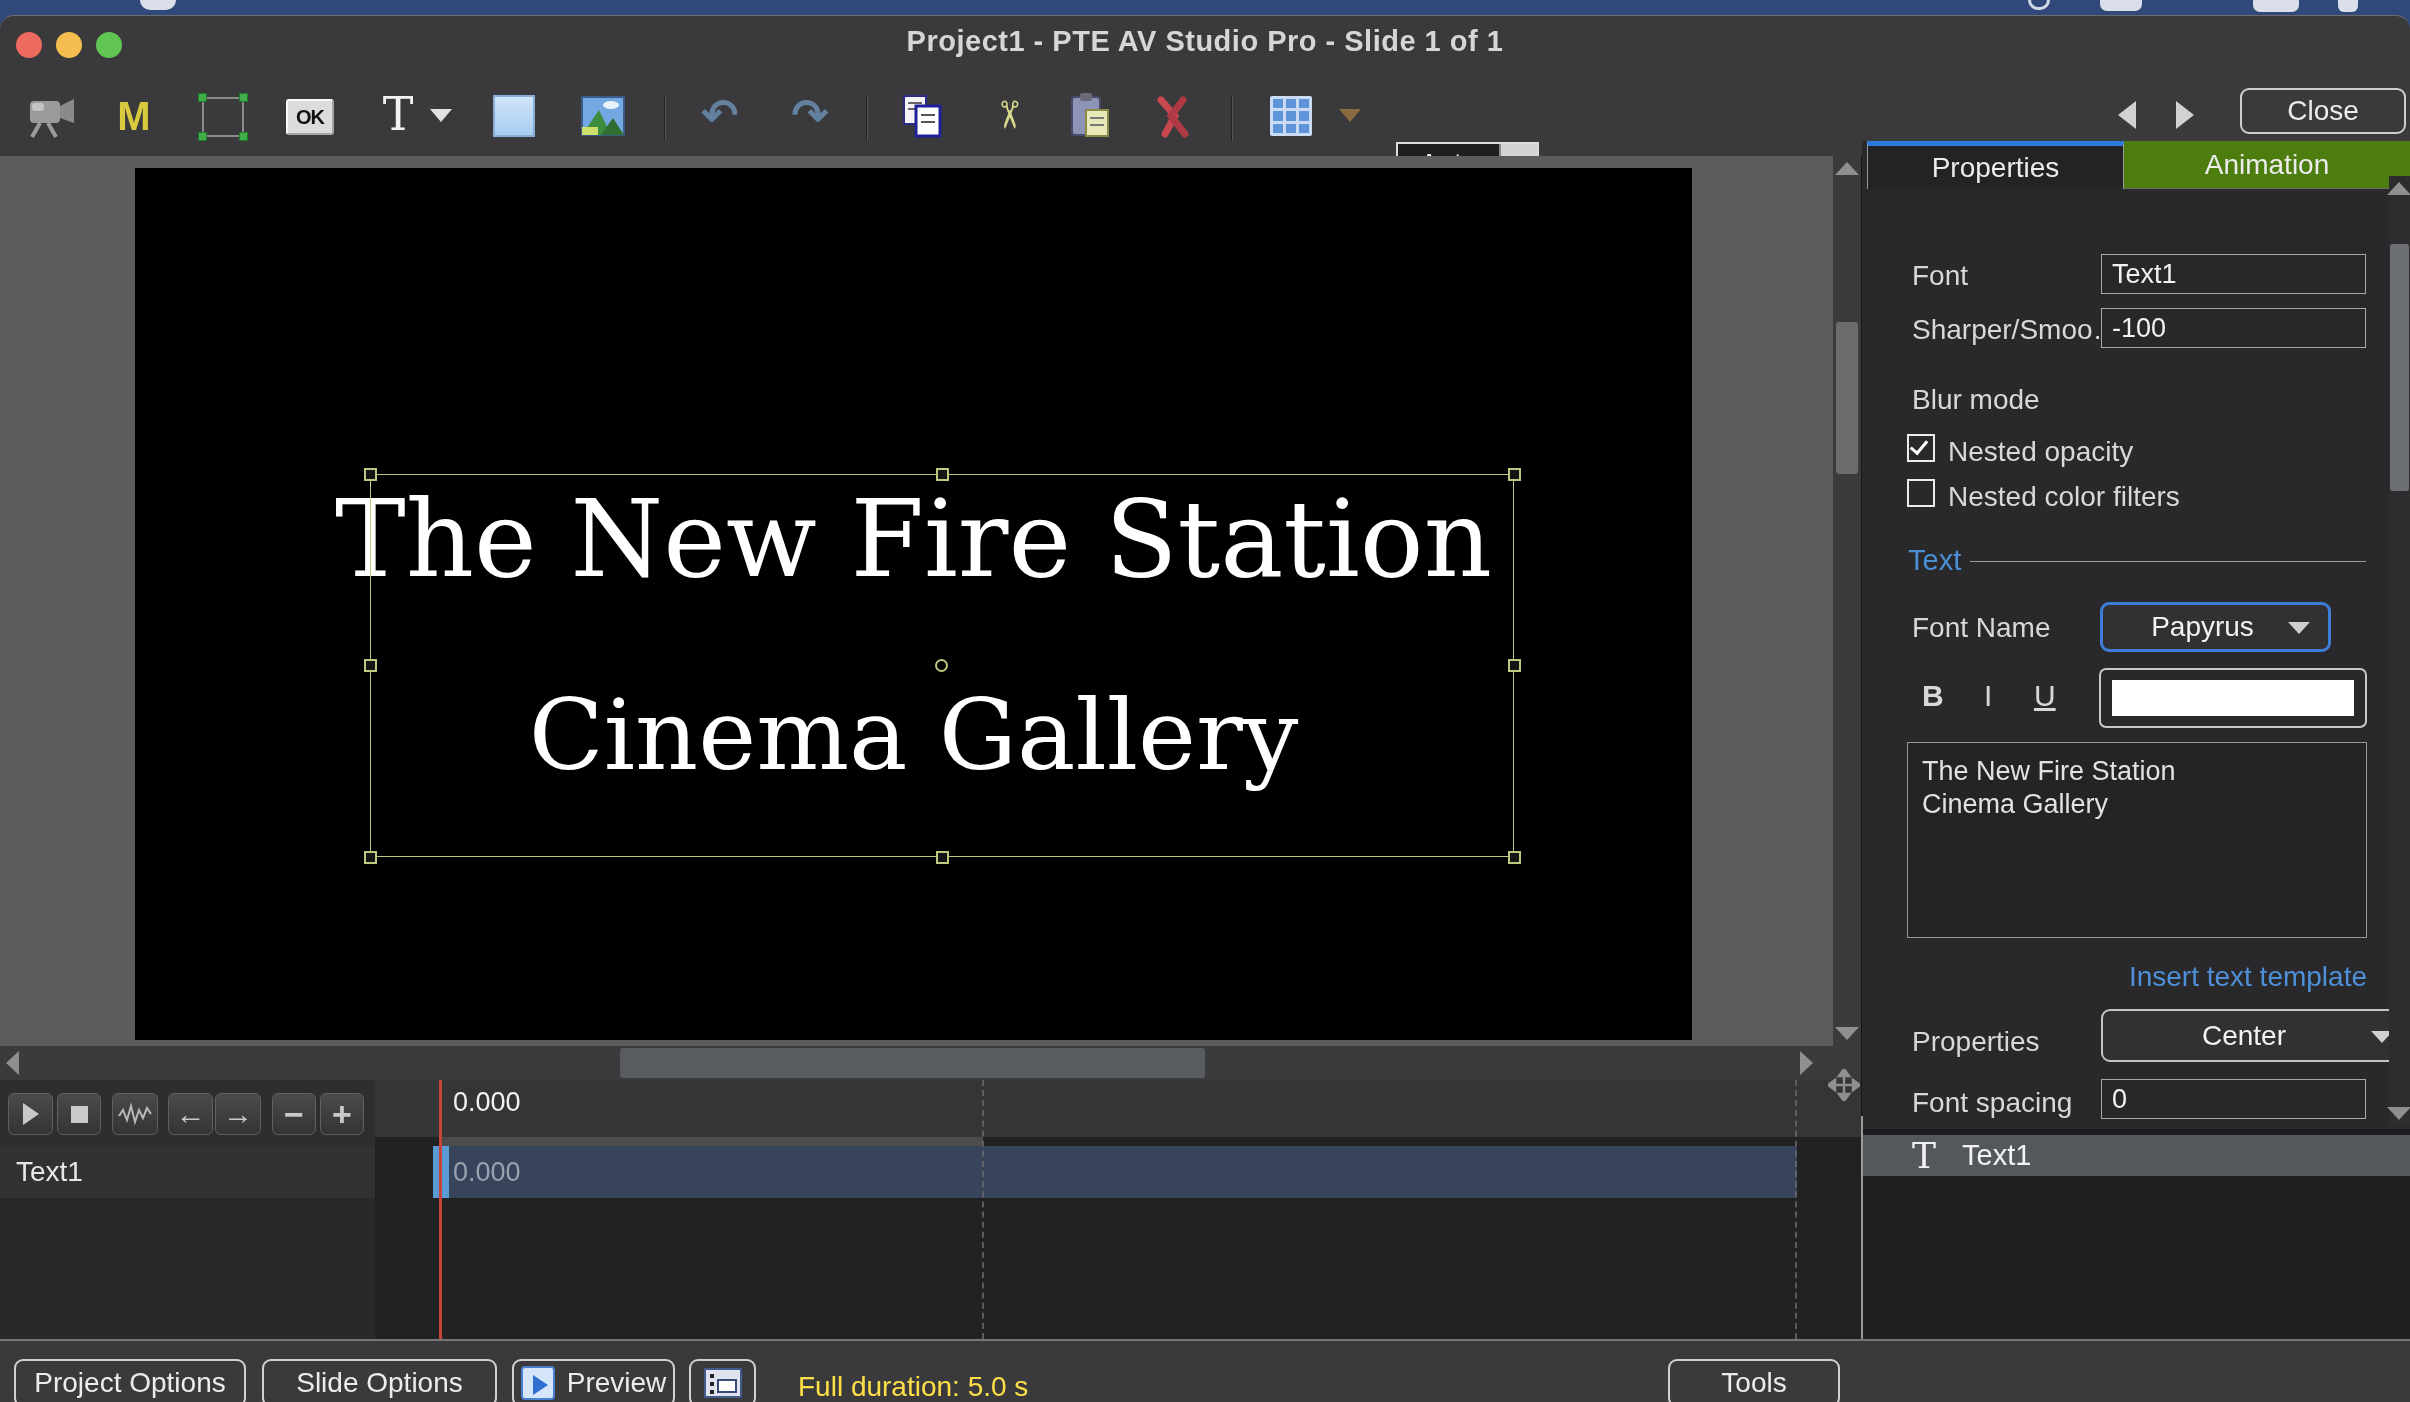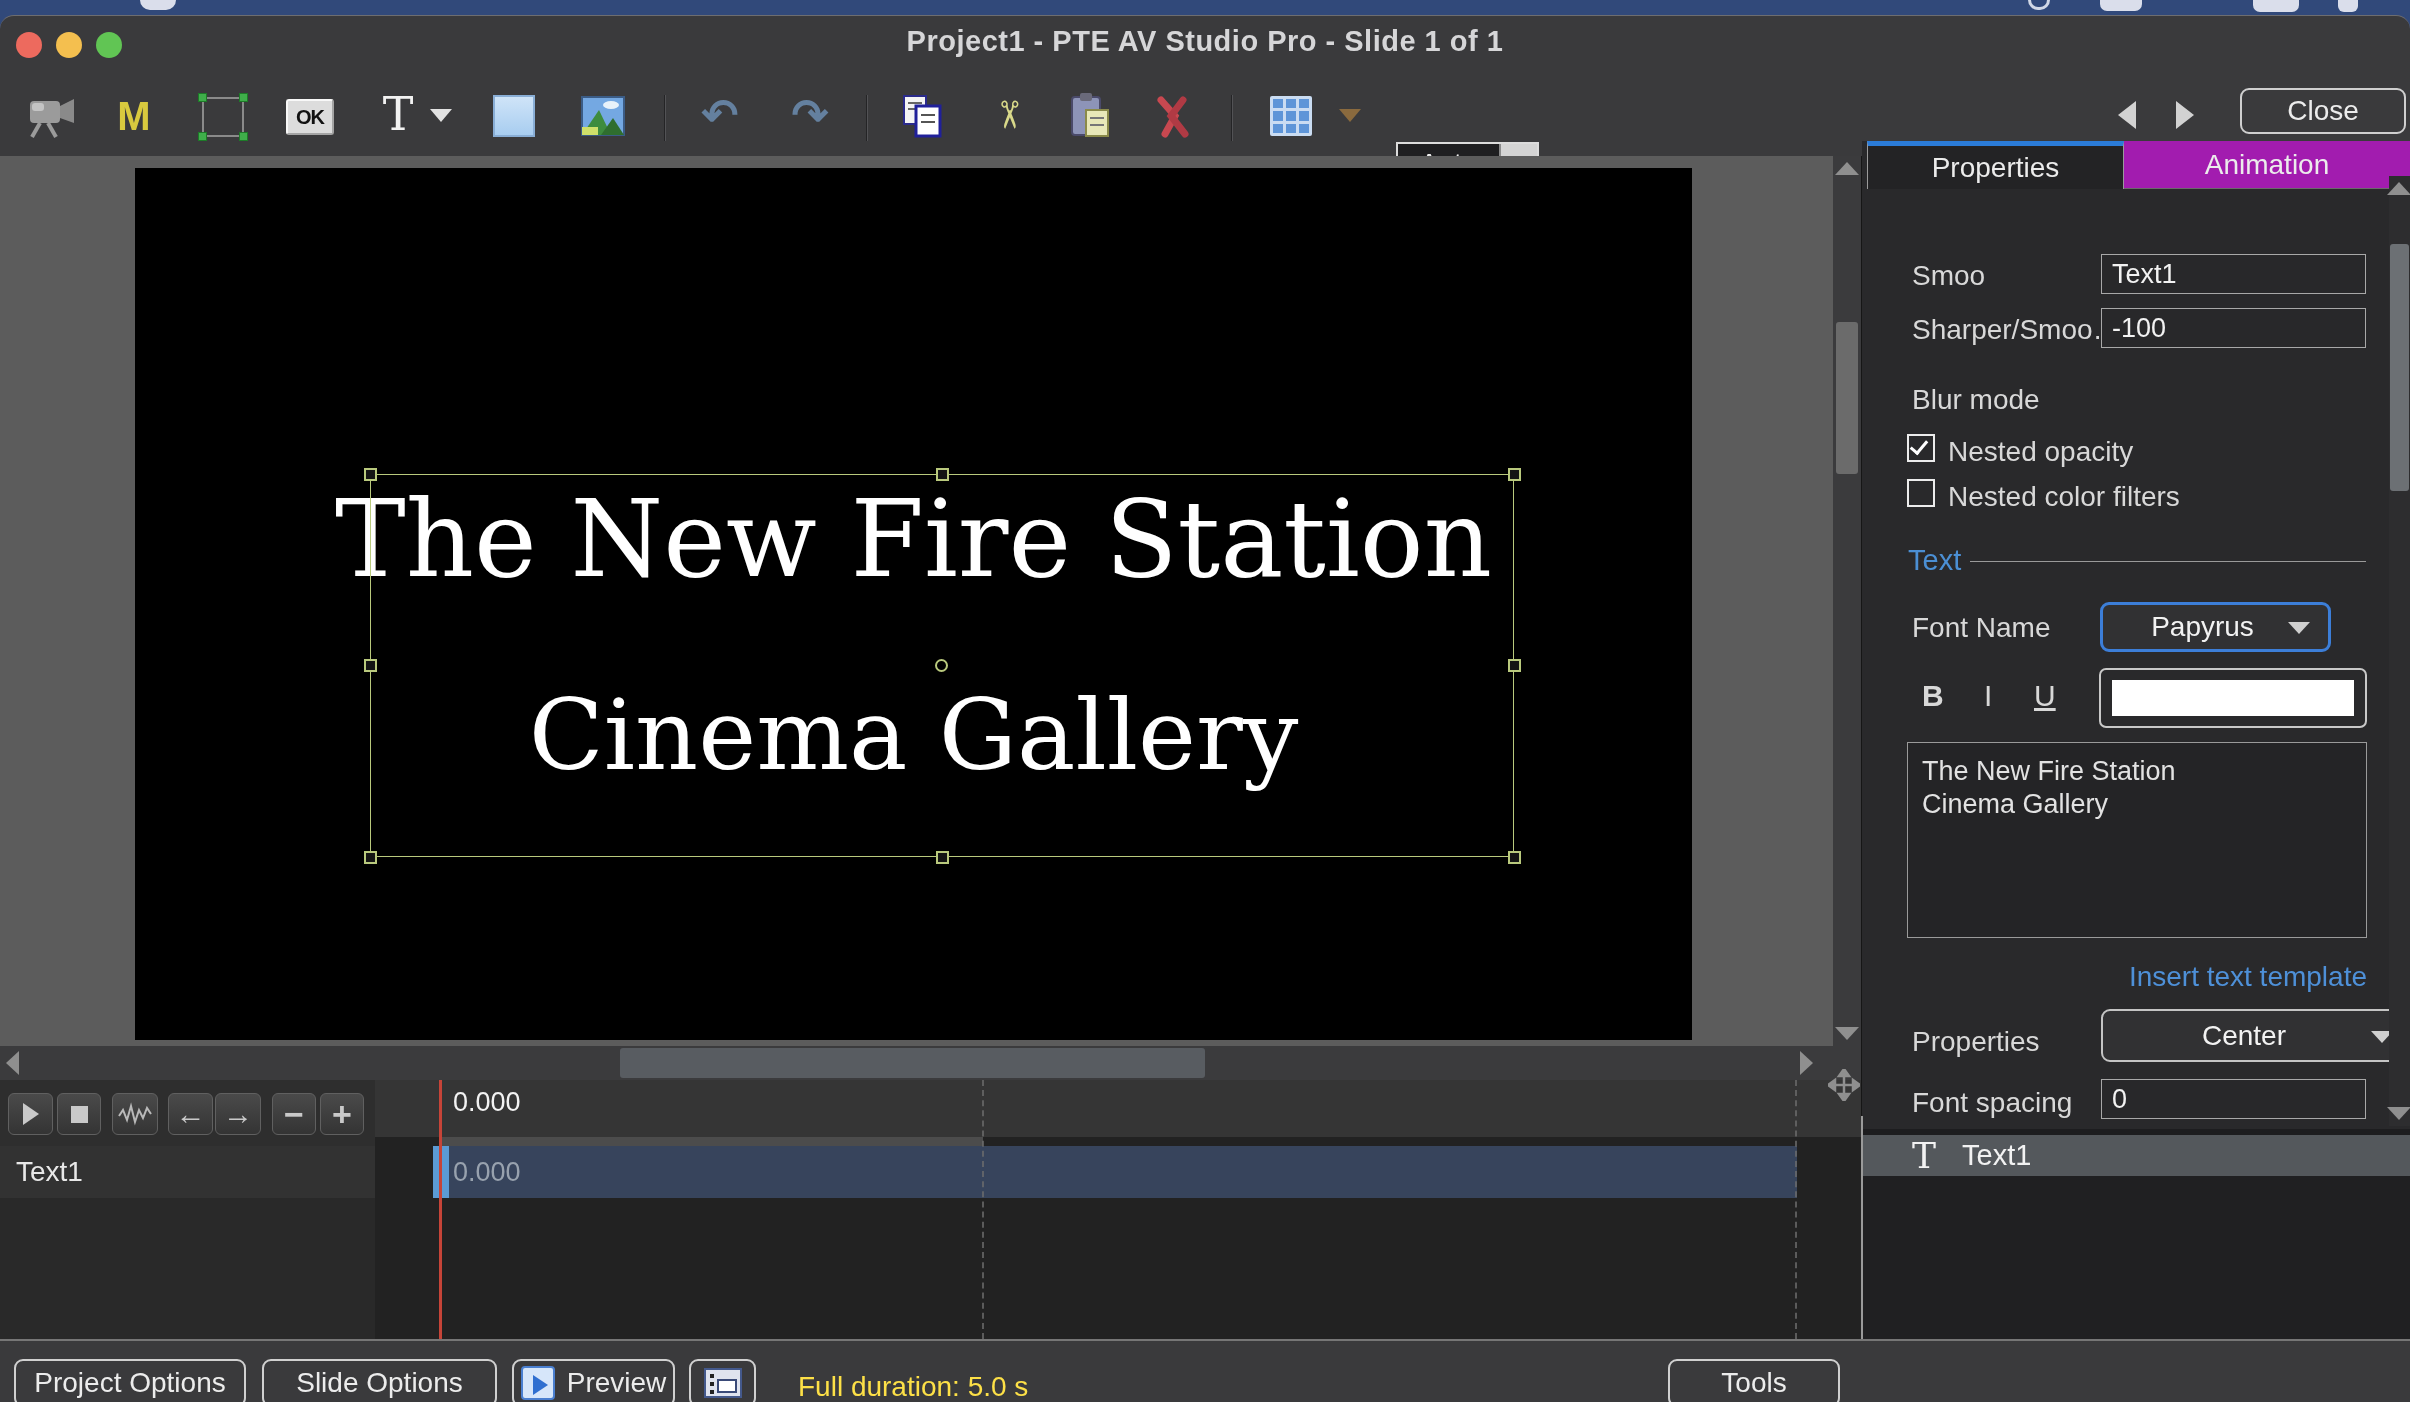--- a/index.html
+++ b/index.html
@@ -38,21 +38,21 @@
   .auto-drop{width:38px;background:#d4d4d4;border-left:2px solid #8a8a8a;display:flex;align-items:center;justify-content:center;}
   .auto-drop b{width:0;height:0;border-left:9px solid transparent;border-right:9px solid transparent;border-top:11px solid #111;}
   
   .navtri{position:absolute;top:85px;width:0;height:0;border-top:14px solid transparent;border-bottom:14px solid transparent;}
   .btn-outline{border:2px solid #cfcfcf;border-radius:9px;background:transparent;color:#ececec;
                display:flex;align-items:center;justify-content:center;font-size:28px;}
   
   .panel{position:absolute;left:1862px;top:125px;width:548px;height:1198px;background:#29292b;}
   .tab{position:absolute;top:0;height:48px;display:flex;align-items:center;justify-content:center;font-size:28px;color:#ececec;}
   .tab.active{background:#232325;border-top:5px solid #2b7cd9;border-left:1px solid #9a9a9a;border-right:1px solid #9a9a9a;}
-  .tab.inactive{background:#a21caf;border-bottom:1px solid #6a6a6a;}
+  .tab.inactive{background:#4d7c0f;border-bottom:1px solid #6a6a6a;}
   .plabel{position:absolute;color:#d8d8d8;font-size:28px;}
   .pinput{position:absolute;background:#28282a;border:1px solid #a8a8a8;color:#f2f2f2;font-size:27px;
           display:flex;align-items:center;padding-left:10px;}
   .pdrop{position:absolute;background:#313133;border:2px solid #c4c4c4;border-radius:9px;color:#f2f2f2;
          font-size:28px;display:flex;align-items:center;justify-content:center;}
   .pdrop .dcaret{position:absolute;right:18px;top:50%;margin-top:-5px;width:0;height:0;
                  border-left:11px solid transparent;border-right:11px solid transparent;border-top:12px solid #cfcfcf;}
   .chk{position:absolute;width:28px;height:28px;border:2px solid #ececec;background:transparent;}
   .chk .mark{position:absolute;left:5px;top:1px;width:10px;height:17px;border:solid #fff;border-width:0 3px 3px 0;transform:rotate(40deg);}
   .sect{position:absolute;color:#4b8fd4;font-size:29px;}
@@ -240,21 +240,21 @@
     </div>
 
     <div class="panel">
       <div class="tab active" style="left:5px;width:257px;">
         <span>Properties</span>
       </div>
       <div class="tab inactive" style="left:262px;width:286px;">
         <span>Animation</span>
       </div>
 
-      <div class="plabel" style="left:50px;top:119px;">Smoo</div>
+      <div class="plabel" style="left:50px;top:119px;">Font</div>
       <div class="pinput" style="left:239px;top:113px;width:265px;height:40px;">Text1</div>
 
       <div class="plabel" style="left:50px;top:173px;">Sharper/Smoo…</div>
       <div class="pinput" style="left:239px;top:167px;width:265px;height:40px;">-100</div>
 
       <div class="plabel" style="left:50px;top:243px;">Blur mode</div>
 
       <div class="chk" style="left:45px;top:293px;">
         <i class="mark"></i>
       </div>

